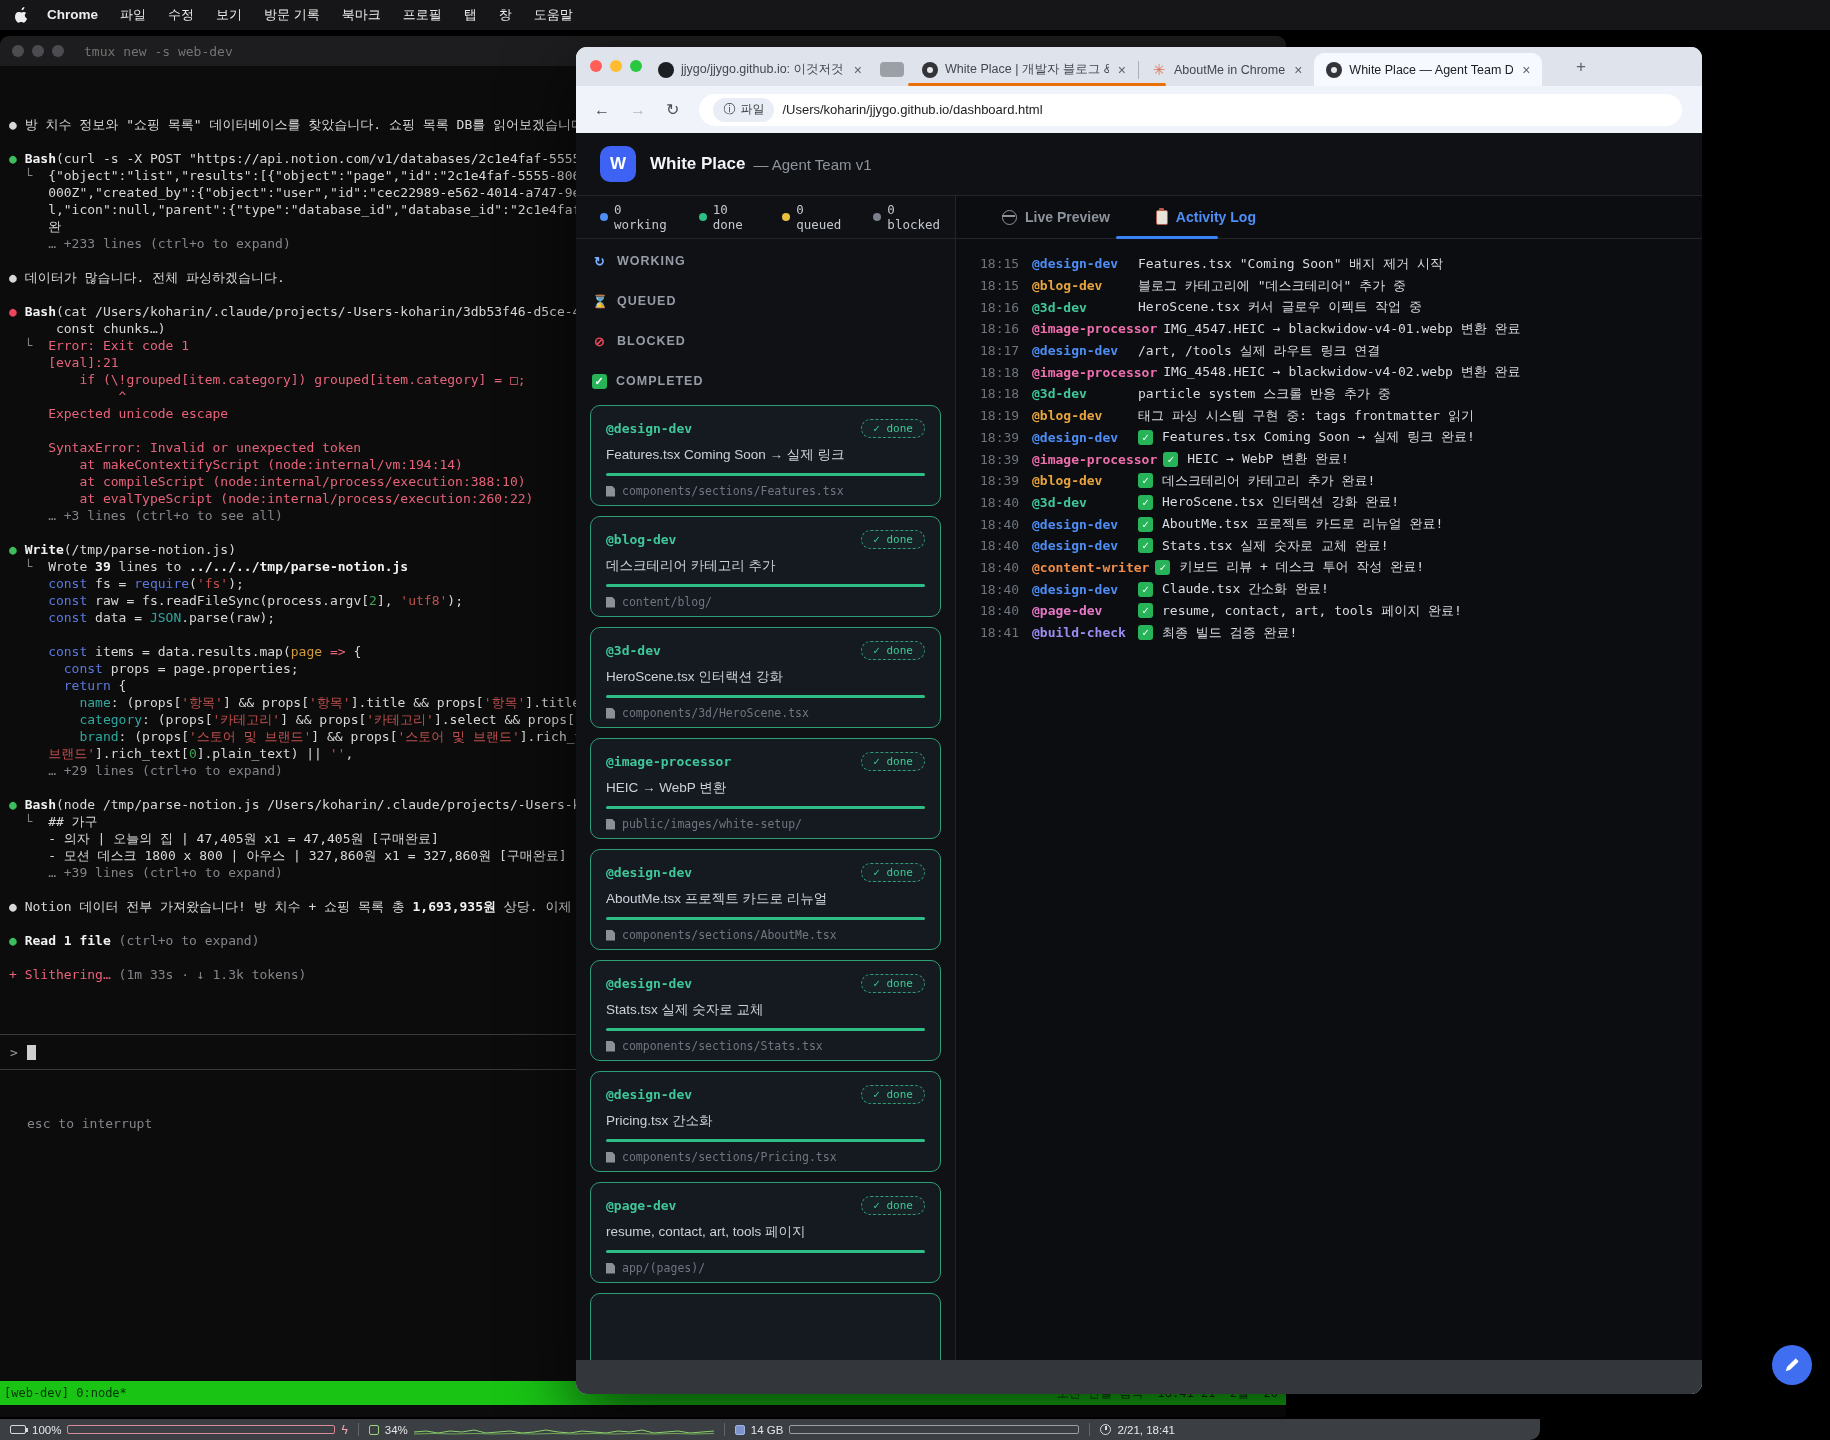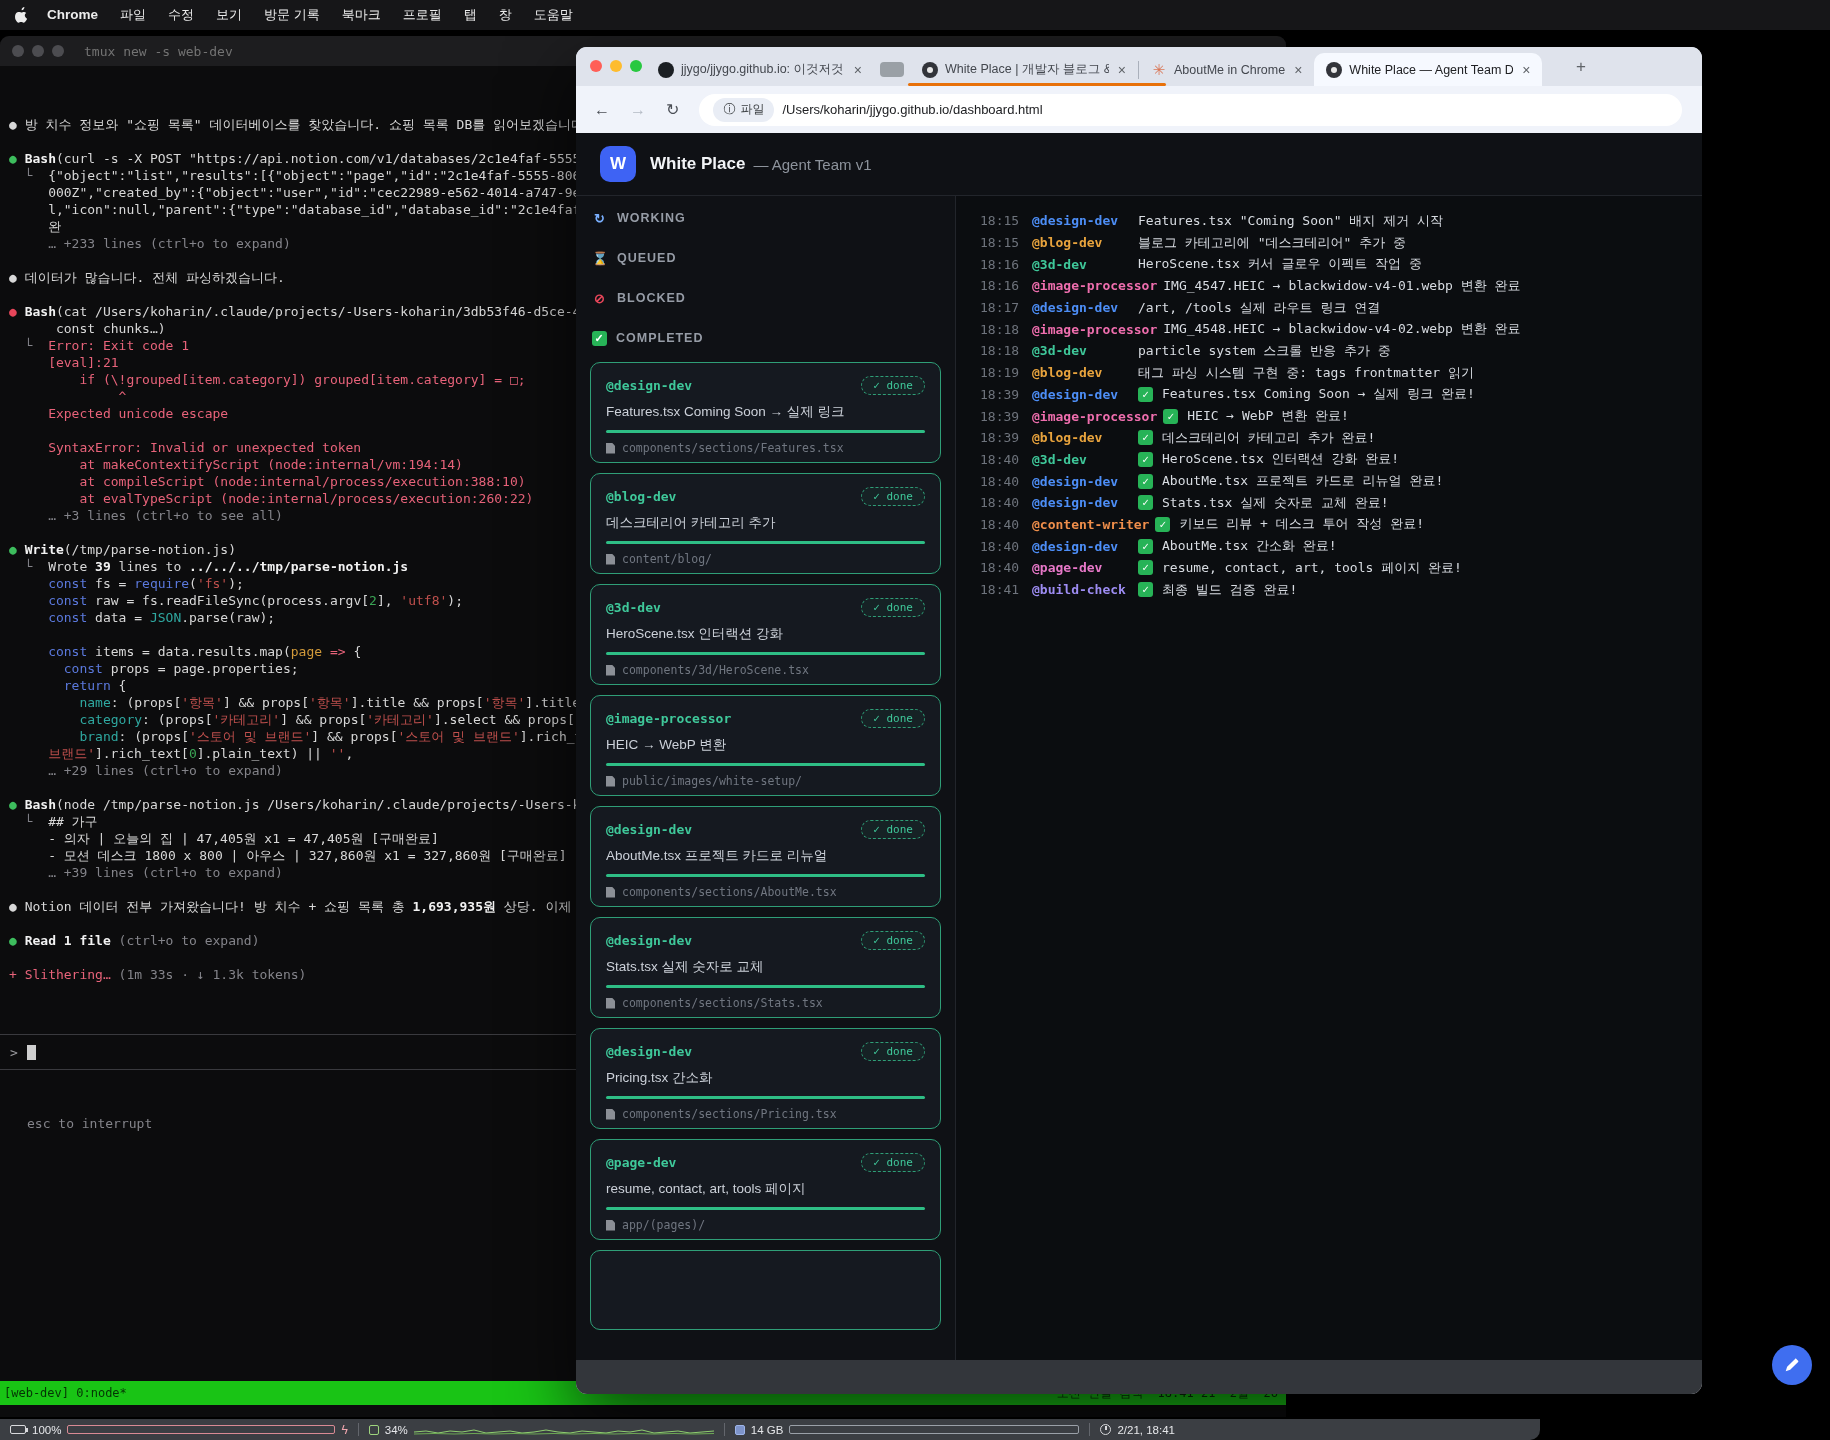--- a/index.html
+++ b/index.html
@@ -269,20 +269,38 @@
   </div>
 
   <div id="page">
     <div id="pg-header">
       <span id="pg-logo">W</span>
       <span id="pg-title">White Place</span>
       <span id="pg-sub">— Agent Team v1</span>
     </div>
 
     <div id="leftcol">
+      <div id="statusrow">
+          <span class="stitem">
+            <span class="sdot" style="background: rgb(77, 142, 247);"></span>
+            <span>0 working</span>
+          </span>
+          <span class="stitem">
+            <span class="sdot" style="background: rgb(46, 189, 133);"></span>
+            <span>10 done</span>
+          </span>
+          <span class="stitem">
+            <span class="sdot" style="background: rgb(232, 192, 61);"></span>
+            <span>0 queued</span>
+          </span>
+          <span class="stitem">
+            <span class="sdot" style="background: rgb(122, 128, 137);"></span>
+            <span>0 blocked</span>
+          </span>
+        </div>
       <div id="taskflow">
           <div class="sechdr">
             <span class="sec-ico" style="color: rgb(122, 176, 255);">↻</span>
             <span>WORKING</span>
           </div>
           <div class="sechdr">
             <span class="sec-ico" style="color: rgb(232, 192, 61);">⌛</span>
             <span>QUEUED</span>
           </div>
           <div class="sechdr">
@@ -389,20 +407,31 @@
                 <span class="ficon"></span>
                 <span>app/(pages)/</span>
               </div>
             </div>
             <div class="card partial"></div>
           </div>
         </div>
     </div>
 
     <div id="rightcol">
+      <div id="viewtabs">
+        <div class="vtab">
+            <span class="globe"></span>
+            <span>Live Preview</span>
+          </div>
+          <div class="vtab active">
+            <span class="clip-ic"></span>
+            <span>Activity Log</span>
+          </div>
+          <span id="vtab-underline"></span>
+      </div>
       <div id="log">
           <div class="lrow">
             <span class="lt">18:15</span>
             <span class="la" style="color: rgb(77, 142, 247);">@design-dev</span>
             <span class="lm">Features.tsx "Coming Soon" 배지 제거 시작</span>
           </div>
           <div class="lrow">
             <span class="lt">18:15</span>
             <span class="la" style="color: rgb(232, 163, 61);">@blog-dev</span>
             <span class="lm">블로그 카테고리에 "데스크테리어" 추가 중</span>
@@ -476,21 +505,21 @@
           <div class="lrow">
             <span class="lt">18:40</span>
             <span class="la" style="color: rgb(239, 142, 75);">@content-writer</span>
             <span class="lchk">✓</span>
             <span class="lm">키보드 리뷰 + 데스크 투어 작성 완료!</span>
           </div>
           <div class="lrow">
             <span class="lt">18:40</span>
             <span class="la" style="color: rgb(77, 142, 247);">@design-dev</span>
             <span class="lchk">✓</span>
-            <span class="lm">AboutMe.tsx 간소화 완료!</span>
+            <span class="lm">Claude.tsx 간소화 완료!</span>
           </div>
           <div class="lrow">
             <span class="lt">18:40</span>
             <span class="la" style="color: rgb(231, 120, 200);">@page-dev</span>
             <span class="lchk">✓</span>
             <span class="lm">resume, contact, art, tools 페이지 완료!</span>
           </div>
           <div class="lrow">
             <span class="lt">18:41</span>
             <span class="la" style="color: rgb(157, 140, 242);">@build-check</span>

